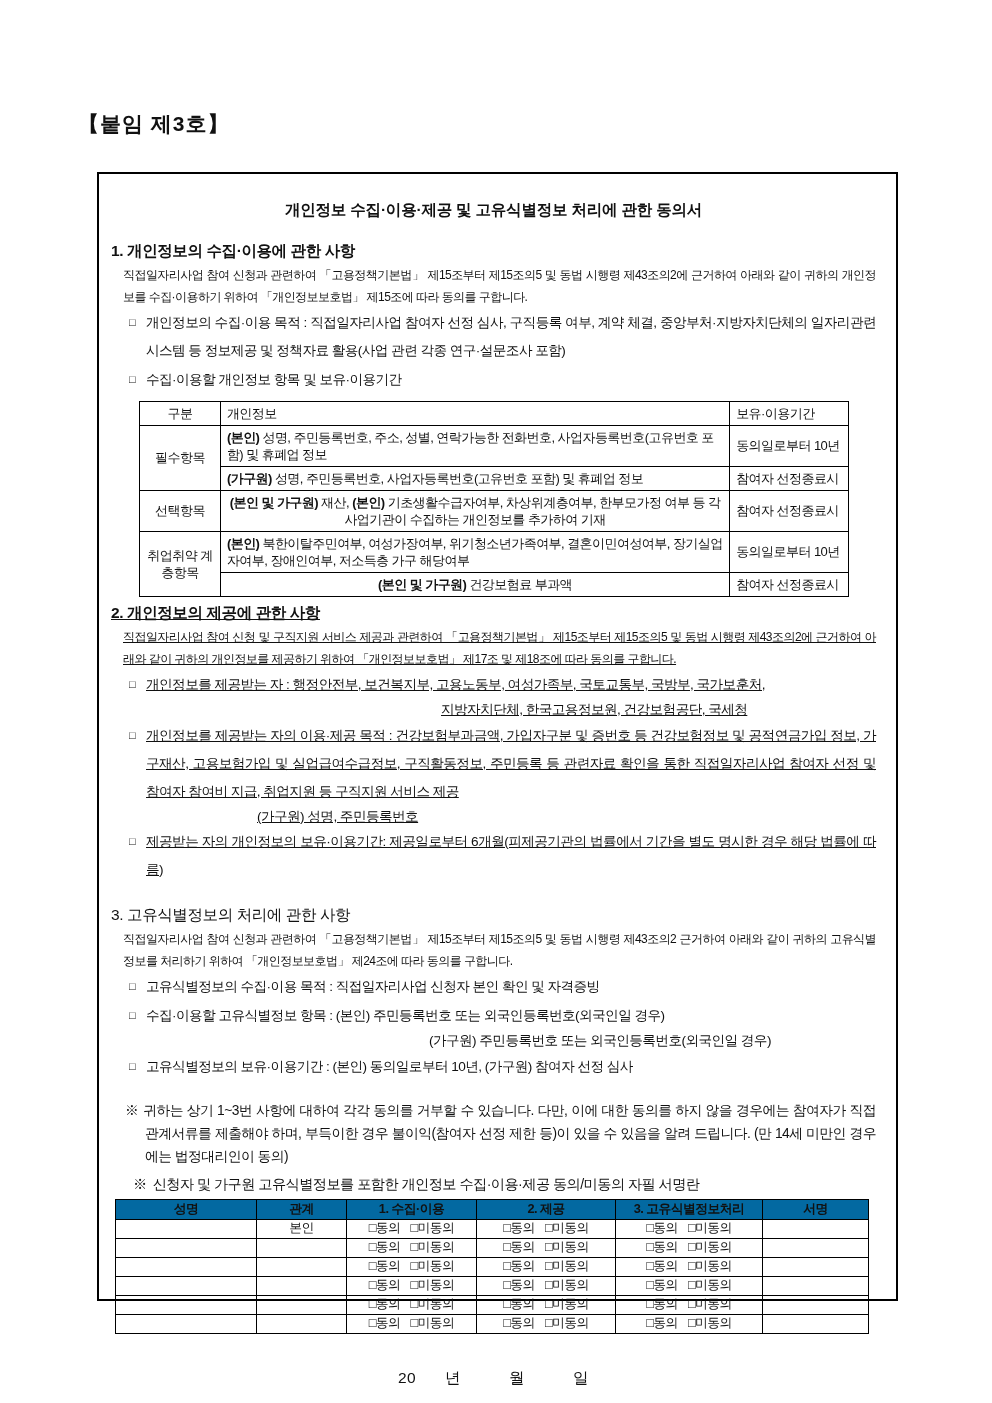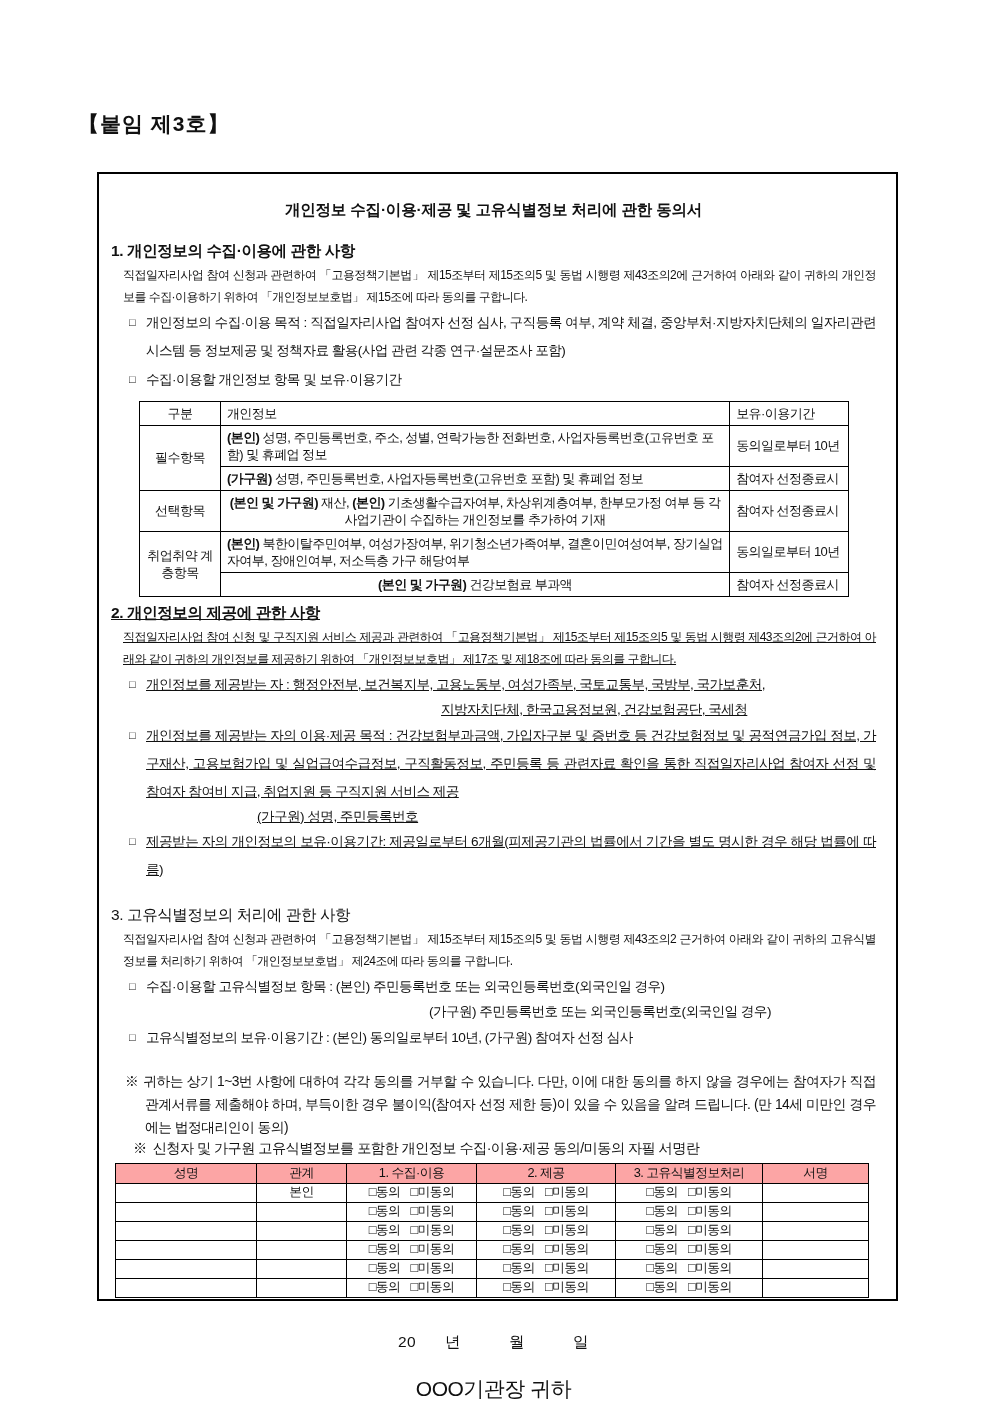--- a/index.html
+++ b/index.html
@@ -51,29 +51,29 @@
   table.t1 .info { width:510px; }
   table.t1 .per { width:119px; }
   
   .note {
     margin-left:14px; margin-top:18px; padding-left:20px; text-indent:-20px;
     font-size:13.8px; line-height:23px; letter-spacing:-0.55px; text-align:justify;
   }
   .note .mark { display:inline-block; text-indent:0; margin-right:5px; }
   
   .sig-caption {
-    margin-left:22px; margin-top:0; font-size:14.2px; letter-spacing:-0.55px;
+    margin-left:22px; margin-top:7px; font-size:14.2px; letter-spacing:-0.55px;
   }
   .sig-caption .mark { margin-right:6px; }
   table.sigt {
     border-collapse:collapse; margin:5px 0 0 4px; width:753px;
     font-size:12.8px; letter-spacing:-0.55px; table-layout:fixed;
   }
   table.sigt th, table.sigt td { border:1px solid #000; text-align:center; height:19px; padding:0 2px; }
-  table.sigt th { background:#fca5a5; font-weight:normal; height:20px; }
+  table.sigt th { background:#0369a1; font-weight:bold; height:20px; }
   table.sigt .opt { display:inline-block; margin:0 5px; }
   
   .date-line {
     text-align:center; margin-top:34px; font-size:15.5px; white-space:pre; letter-spacing:0.5px;
   }
   .addressee {
     text-align:center; margin-top:22px; font-size:21px; letter-spacing:-0.5px;
   }
 </style>
 </head>
@@ -151,20 +151,23 @@
     </div>
     <div class="cont" style="margin-left:146px;">(가구원) 성명, 주민등록번호</div>
     <div class="bullet">
       <span class="bsq">□</span><span>제공받는 자의 개인정보의 보유·이용기간: 제공일로부터 6개월(피제공기관의 법률에서 기간을 별도 명시한 경우 해당 법률에 따름)</span>
     </div>
   </div>
 
   <div class="sec" style="margin-top:21px;">
     <div class="sec-h normal">3. 고유식별정보의 처리에 관한 사항</div>
     <div class="para">직접일자리사업 참여 신청과 관련하여 「고용정책기본법」 제15조부터 제15조의5 및 동법 시행령 제43조의2 근거하여 아래와 같이 귀하의 고유식별정보를 처리하기 위하여 「개인정보보호법」 제24조에 따라 동의를 구합니다.</div>
+    <div class="bullet">
+      <span class="bsq">□</span><span>고유식별정보의 수집·이용 목적 : 직접일자리사업 신청자 본인 확인 및 자격증빙</span>
+    </div>
     <div class="bullet">
       <span class="bsq">□</span><span>수집·이용할 고유식별정보 항목 : (본인) 주민등록번호 또는 외국인등록번호(외국인일 경우)</span>
     </div>
     <div class="cont" style="margin-left:318px;">(가구원) 주민등록번호 또는 외국인등록번호(외국인일 경우)</div>
     <div class="bullet">
       <span class="bsq">□</span><span>고유식별정보의 보유·이용기간 : (본인) 동의일로부터 10년, (가구원) 참여자 선정 심사</span>
     </div>
   </div>
 
   <div class="note">

